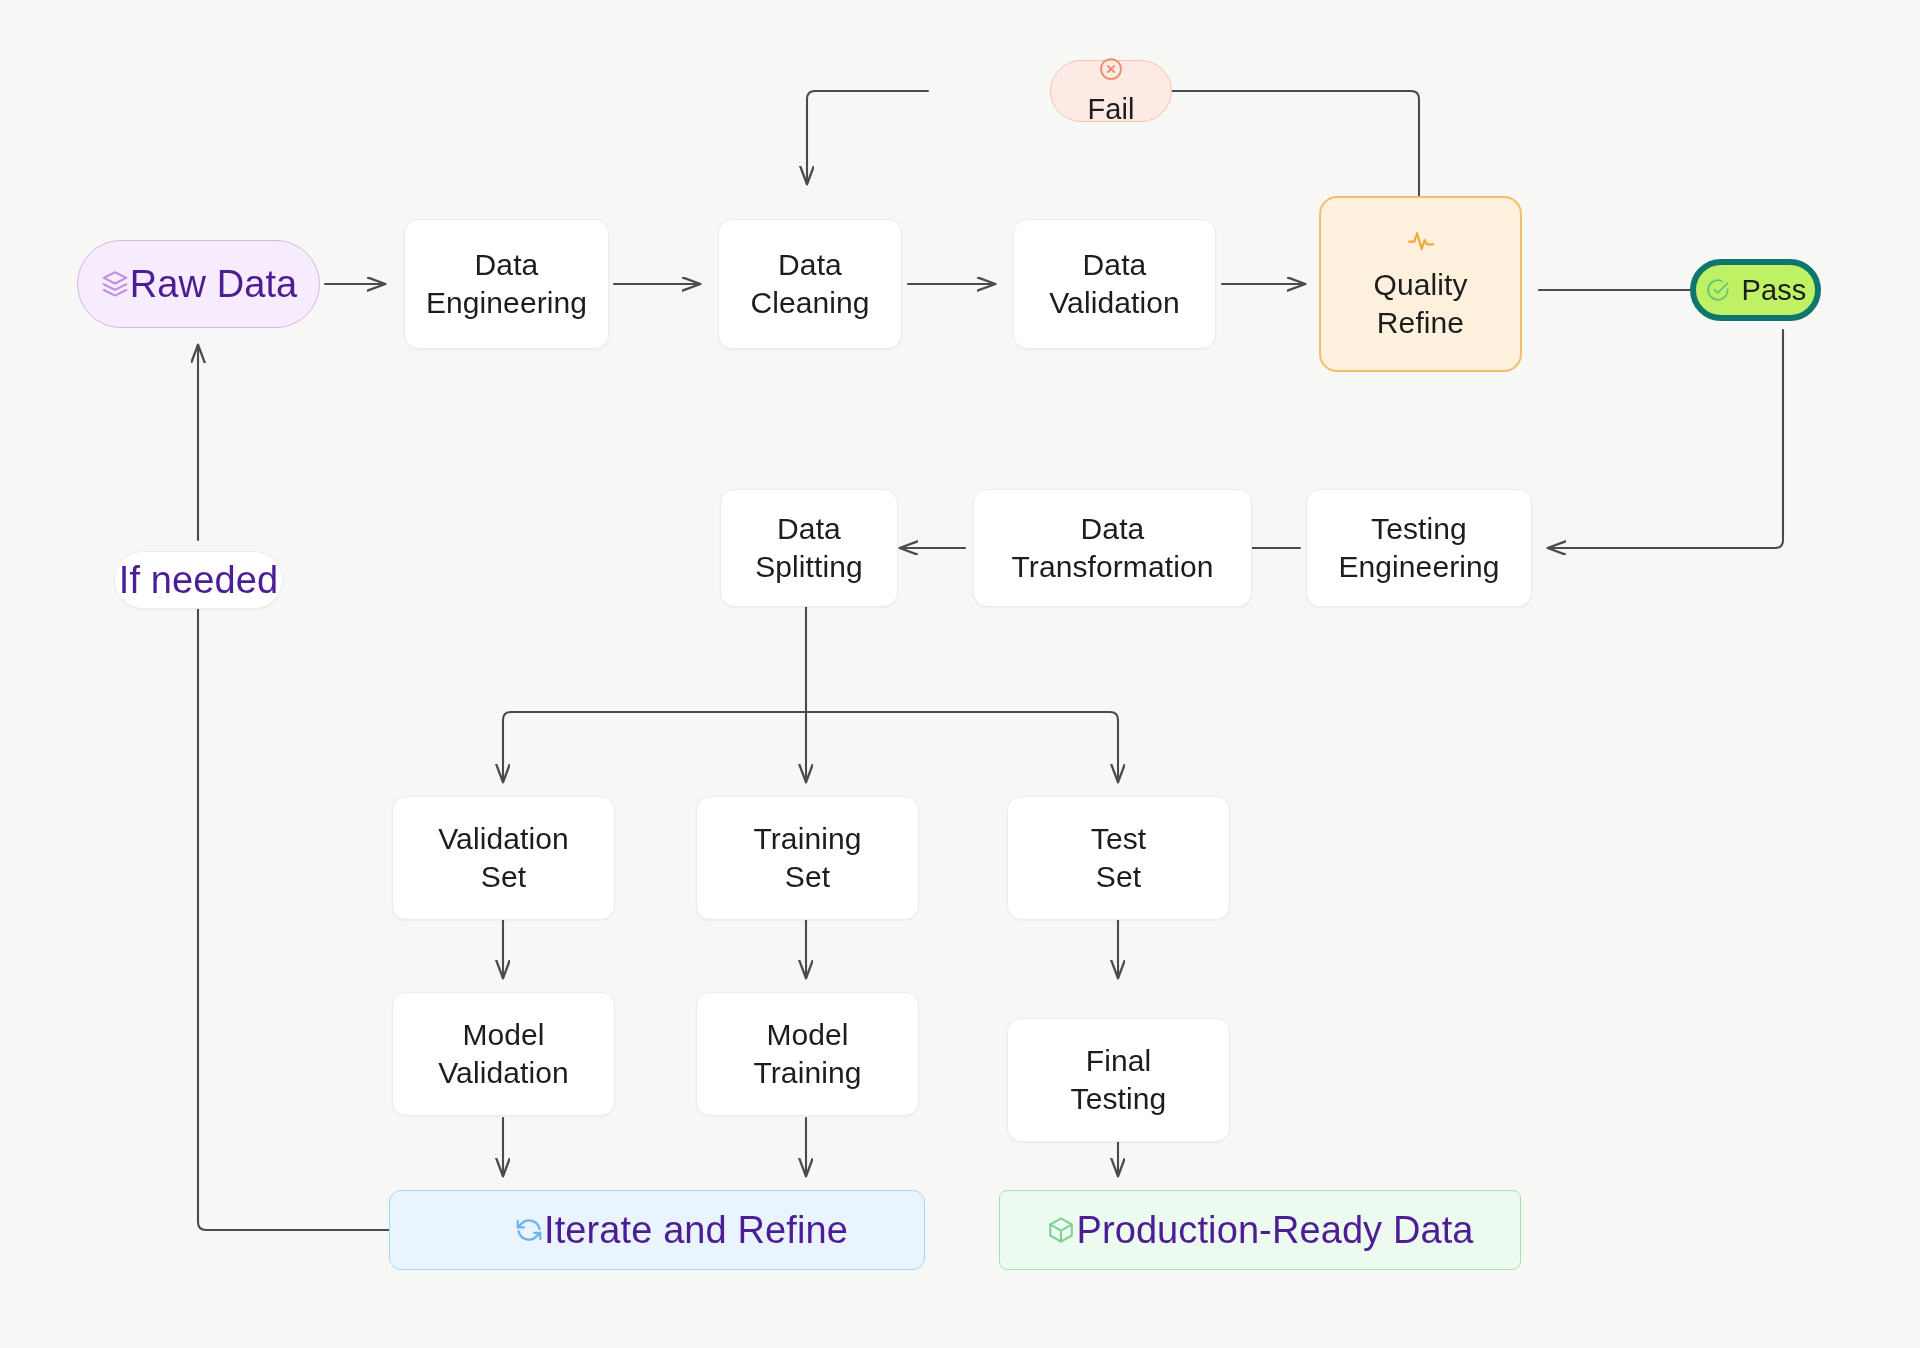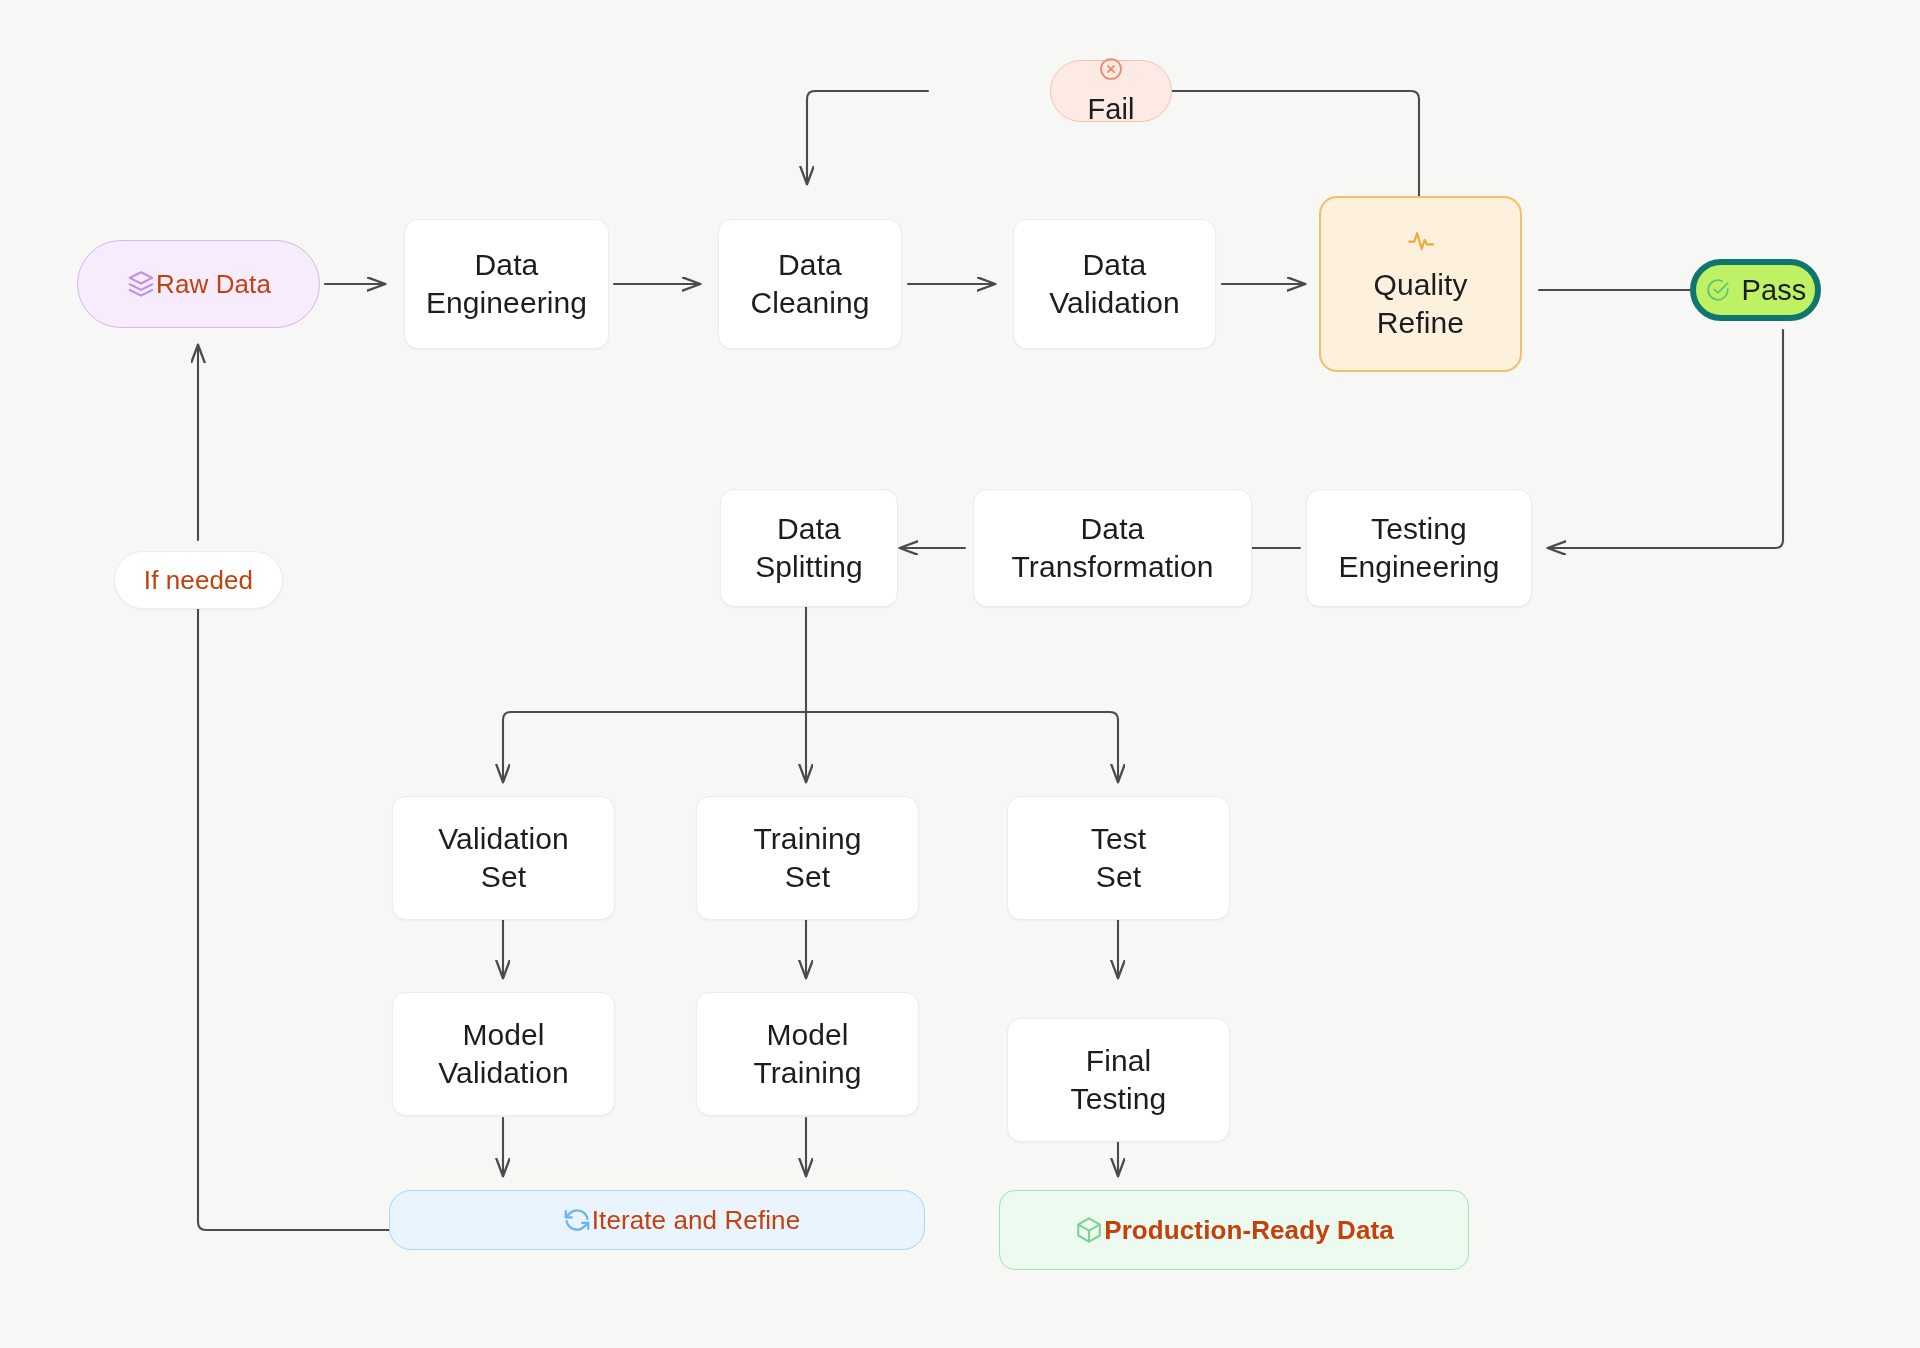--- a/index.html
+++ b/index.html
@@ -45,22 +45,22 @@
     border: 2px solid #f3c06a;
     border-radius: 18px;
     box-shadow: none;
   }
   .pill {
     position: absolute;
     display: flex;
     align-items: center;
     justify-content: center;
     border-radius: 999px;
-    font-size: 26px;
-    color: #c2410c;
+    font-size: 38px;
+    color: #4c1d95;
     white-space: nowrap;
     z-index: 6;
     letter-spacing: 0.1px;
   }
   .pill.purple { background: #f7ecfd; border: 1px solid #d9b2ee; }
   .pill.blue   { background: #eaf4fe; border: 1px solid #a8d4f5; }
   .pill.green  { background: #edfaef; border: 1px solid #a6e0b0; }
   .pill.white  { background: #ffffff; border: 1px solid #ededec; box-shadow: 0 1px 2px rgba(16,18,22,0.05); }
   .badge {
     position: absolute;
@@ -222,33 +222,33 @@
   <div class="node" style="left:696px; top:992px; width:223px; height:124px;">
     <span class="ln">Model</span>
     <span class="ln">Training</span>
   </div>
 
   <div class="node" style="left:1007px; top:1018px; width:223px; height:124px;">
     <span class="ln">Final</span>
     <span class="ln">Testing</span>
   </div>
 
-  <div class="pill blue" style="left:389px; top:1190px; width:536px; height:60px; border-radius:22px;padding-left:48px;">
+  <div class="pill blue" style="left:389px; top:1190px; width:536px; height:80px; border-radius:12px;padding-left:48px;">
     <span class="ico">
       <svg width="30" height="30" viewBox="0 0 24 24" fill="none" stroke="#6db4ee" stroke-width="1.8" stroke-linecap="round" stroke-linejoin="round">
         <path d="M20.4 11.2a8.5 8.5 0 0 0-14.4-4.3L3 9.8"></path>
         <path d="M3 4.9v4.9h4.9"></path>
         <path d="M3.6 12.8a8.5 8.5 0 0 0 14.4 4.3l3-2.9"></path>
         <path d="M21 19.1v-4.9h-4.9"></path>
       </svg>
     </span>
     <span>Iterate and Refine</span>
   </div>
 
-  <div class="pill green" style="left:999px; top:1190px; width:470px; height:80px; border-radius:16px;font-weight:bold;">
+  <div class="pill green" style="left:999px; top:1190px; width:522px; height:80px; border-radius:8px;">
     <span class="ico">
       <svg width="30" height="30" viewBox="0 0 24 24" fill="none" stroke="#7fd195" stroke-width="1.7" stroke-linecap="round" stroke-linejoin="round">
         <path d="M20.6 7.6 12 2.7 3.4 7.6v8.8L12 21.3l8.6-4.9z"></path>
         <path d="M3.6 7.7 12 12.5l8.4-4.8"></path>
         <path d="M12 12.5V21.2"></path>
       </svg>
     </span>
     <span>Production-Ready Data</span>
   </div>
 

